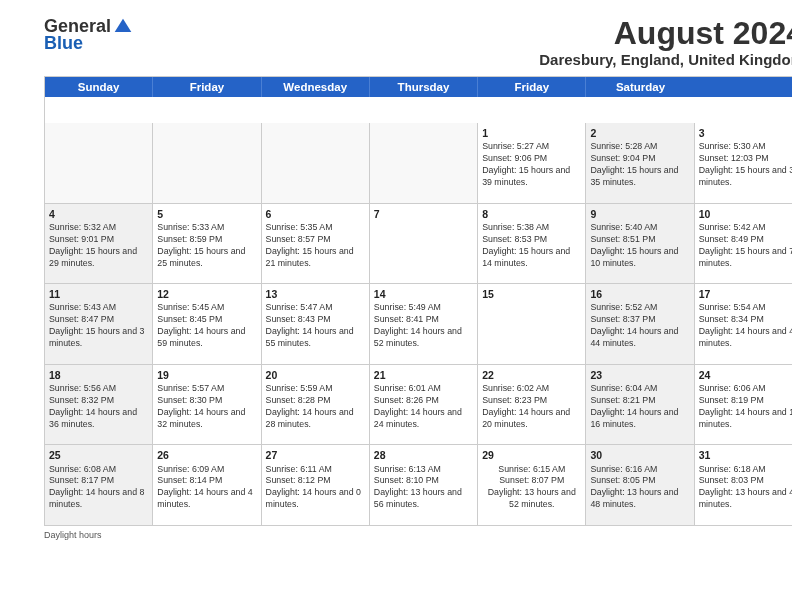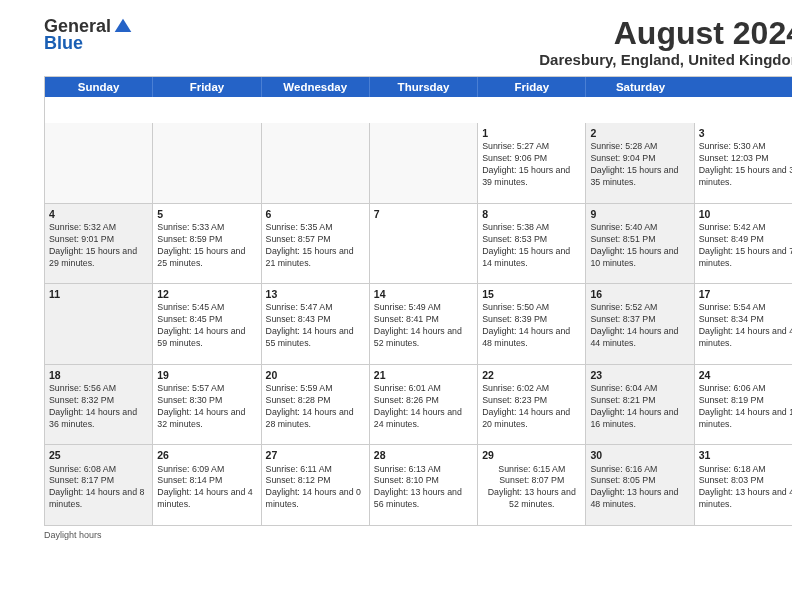--- a/index.html
+++ b/index.html
@@ -217,20 +217,23 @@
           <div class="cal-cell">
             <span class="day-num">10</span>
             <div class="cell-text" style="white-space: pre-line;">Sunrise: 5:42 AM
 Sunset: 8:49 PM
 Daylight: 15 hours and 7 minutes.</div>
           </div>
         </div>
         <div class="cal-row">
           <div class="cal-cell shaded">
             <span class="day-num">11</span>
+            <div class="cell-text" style="white-space: pre-line;">Sunrise: 5:43 AM
+Sunset: 8:47 PM
+Daylight: 15 hours and 3 minutes.</div>
           </div>
           <div class="cal-cell">
             <span class="day-num">12</span>
             <div class="cell-text" style="white-space: pre-line;">Sunrise: 5:45 AM
 Sunset: 8:45 PM
 Daylight: 14 hours and 59 minutes.</div>
           </div>
           <div class="cal-cell">
             <span class="day-num">13</span>
             <div class="cell-text" style="white-space: pre-line;">Sunrise: 5:47 AM
@@ -238,23 +241,20 @@
 Daylight: 14 hours and 55 minutes.</div>
           </div>
           <div class="cal-cell">
             <span class="day-num">14</span>
             <div class="cell-text" style="white-space: pre-line;">Sunrise: 5:49 AM
 Sunset: 8:41 PM
 Daylight: 14 hours and 52 minutes.</div>
           </div>
           <div class="cal-cell">
             <span class="day-num">15</span>
-            <div class="cell-text" style="white-space: pre-line;">Sunrise: 5:50 AM
-Sunset: 8:39 PM
-Daylight: 14 hours and 48 minutes.</div>
           </div>
           <div class="cal-cell shaded">
             <span class="day-num">16</span>
             <div class="cell-text" style="white-space: pre-line;">Sunrise: 5:52 AM
 Sunset: 8:37 PM
 Daylight: 14 hours and 44 minutes.</div>
           </div>
           <div class="cal-cell">
             <span class="day-num">17</span>
             <div class="cell-text" style="white-space: pre-line;">Sunrise: 5:54 AM

